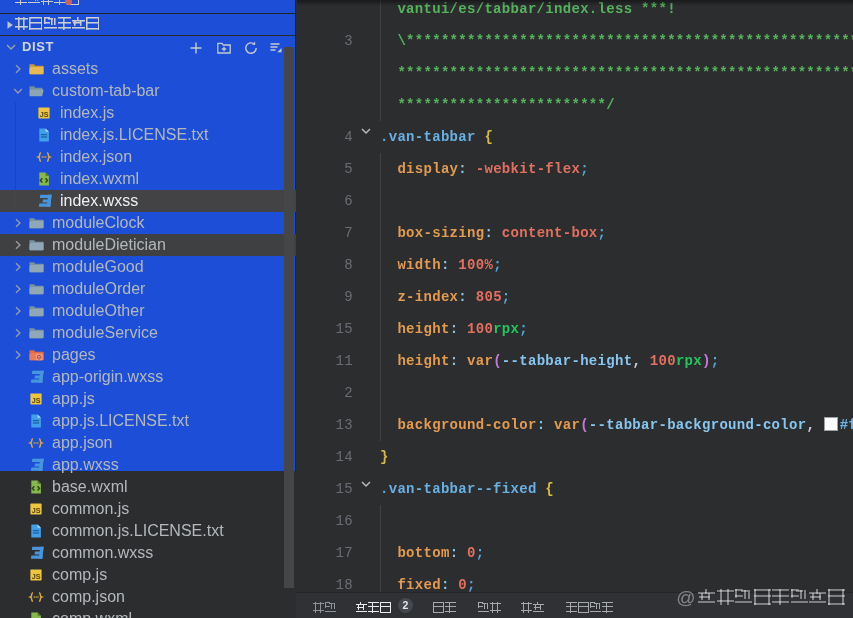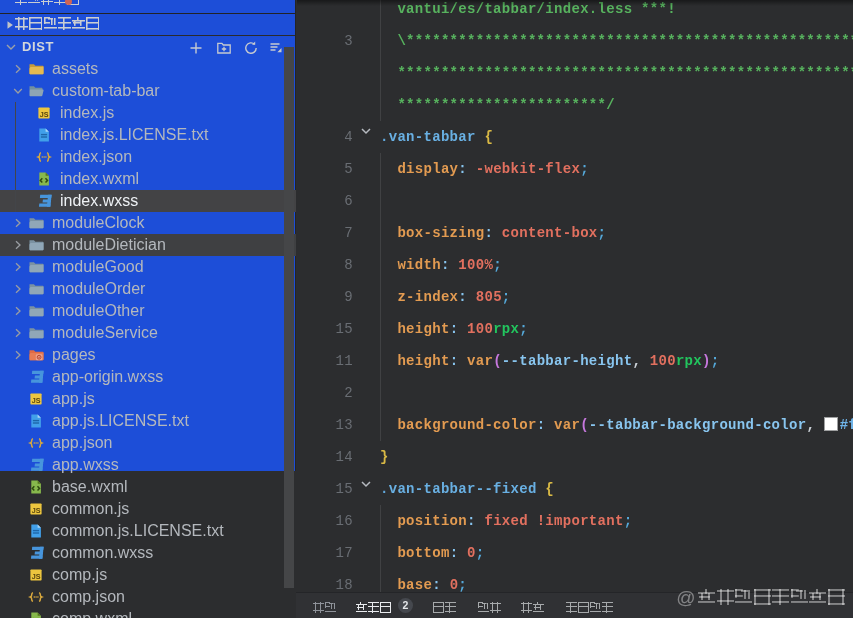--- a/index.html
+++ b/index.html
@@ -415,23 +415,23 @@
 <div class="cl" style="top:185px"><span class="ln">6</span></div>
 <div class="cl" style="top:217px"><span class="ln">7</span><span class="cd">  <span class="prp">box-sizing</span><span class="cln">:</span> <span class="val">content-box</span><span class="sem">;</span></span></div>
 <div class="cl" style="top:249px"><span class="ln">8</span><span class="cd">  <span class="prp">width</span><span class="cln">:</span> <span class="val">100%</span><span class="sem">;</span></span></div>
 <div class="cl" style="top:281px"><span class="ln">9</span><span class="cd">  <span class="prp">z-index</span><span class="cln">:</span> <span class="val">805</span><span class="sem">;</span></span></div>
 <div class="cl" style="top:313px"><span class="ln">15</span><span class="cd">  <span class="prp">height</span><span class="cln">:</span> <span class="val">100</span><span class="uni">rpx</span><span class="sem">;</span></span></div>
 <div class="cl" style="top:345px"><span class="ln">11</span><span class="cd">  <span class="prp">height</span><span class="cln">:</span> <span class="prp">var</span><span class="par">(</span><span class="cln">--tabbar-height</span><span class="com">,</span> <span class="val">100</span><span class="uni">rpx</span><span class="par">)</span><span class="sem">;</span></span></div>
 <div class="cl" style="top:377px"><span class="ln">2</span></div>
 <div class="cl" style="top:409px"><span class="ln">13</span><span class="cd">  <span class="prp">background-color</span><span class="cln">:</span> <span class="prp">var</span><span class="par">(</span><span class="cln">--tabbar-background-color</span><span class="com">,</span> <span class="swatch"></span><span class="hex">#fff</span></span></div>
 <div class="cl" style="top:441px"><span class="ln">14</span><span class="cd"><span class="brc">}</span></span></div>
 <div class="cl" style="top:473px"><span class="ln">15</span><span class="cd"><span class="dot">.</span><span class="sel2">van-tabbar--fixed</span> <span class="brc">{</span></span></div>
-<div class="cl" style="top:505px"><span class="ln">16</span><span class="cd">  <span class="prp">position</span><span class="cln">:</span> <span class="val">fixed</span> <span class="val">!important</span><span class="sem">;</span></span></div>
+<div class="cl" style="top:505px"><span class="ln">16</span></div>
 <div class="cl" style="top:537px"><span class="ln">17</span><span class="cd">  <span class="prp">bottom</span><span class="cln">:</span> <span class="val">0</span><span class="sem">;</span></span></div>
-<div class="cl" style="top:569px"><span class="ln">18</span><span class="cd">  <span class="prp">base</span><span class="cln">:</span> <span class="val">0</span><span class="sem">;</span></span></div>
+<div class="cl" style="top:569px"><span class="ln">18</span><span class="cd">  <span class="prp">fixed</span><span class="cln">:</span> <span class="val">0</span><span class="sem">;</span></span></div>
 </div>
   <svg class="fold" style="top:123px" viewBox="0 0 16 16">
         <path d="M4 6l4 4 4-4" fill="none" stroke="#b6bac0" stroke-width="1.5"></path>
       </svg>
   <svg class="fold" style="top:476px" viewBox="0 0 16 16">
         <path d="M4 6l4 4 4-4" fill="none" stroke="#b6bac0" stroke-width="1.5"></path>
       </svg>
 </div>
 
 <div id="bbar">

